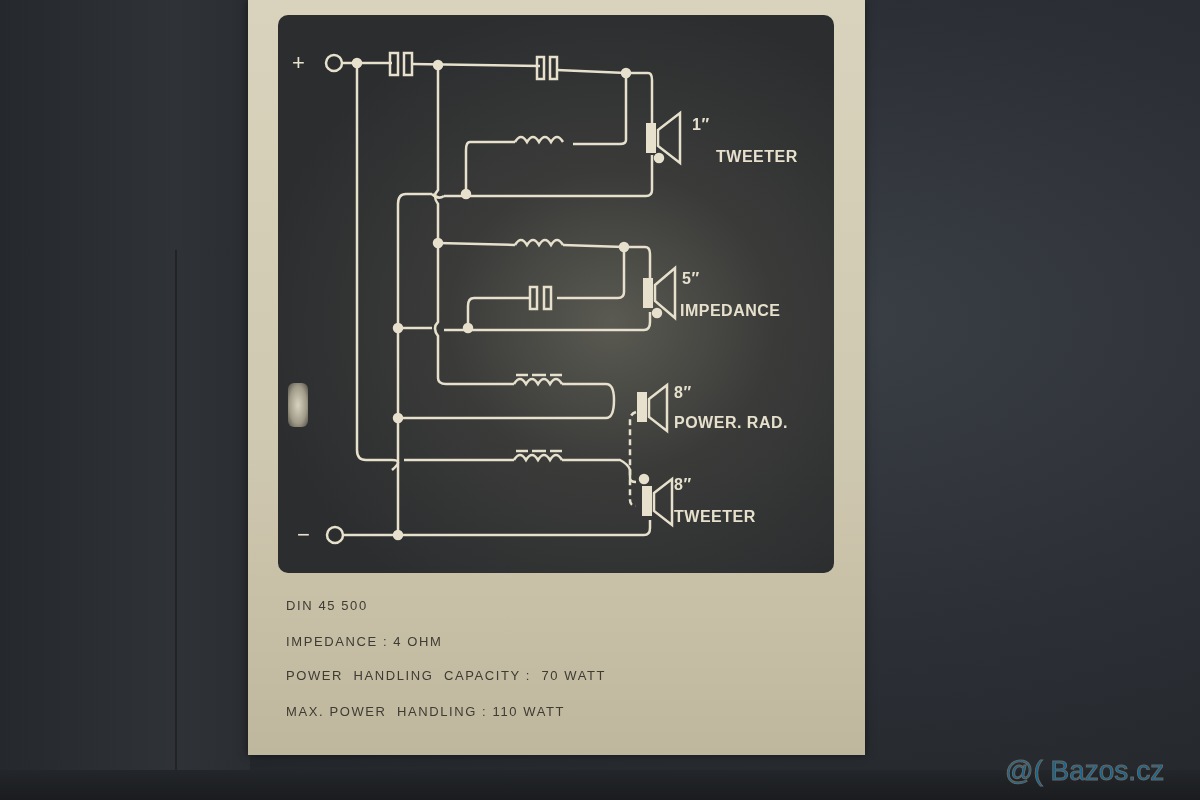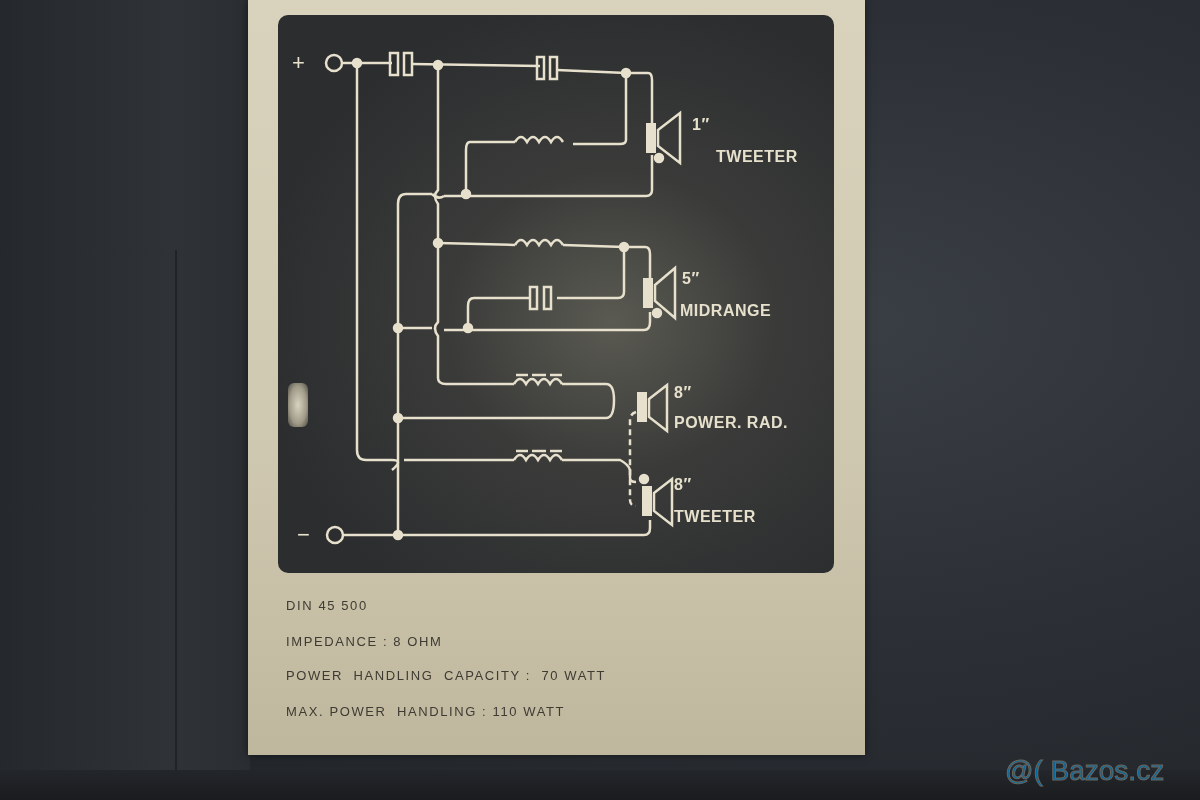--- a/index.html
+++ b/index.html
@@ -143,27 +143,27 @@
     <circle cx="644" cy="479" r="4" fill="#e6e0cc"></circle>
   </g>
 </svg>
 
 <div class="txt" style="left:292px; top:50px; font-size:22px; font-weight:normal;">+</div>
 <div class="txt" style="left:297px; top:522px; font-size:22px; font-weight:normal;">−</div>
 
 <div class="txt" style="left:692px; top:116px;">1″</div>
 <div class="txt" style="left:716px; top:148px;">TWEETER</div>
 <div class="txt" style="left:682px; top:270px;">5″</div>
-<div class="txt" style="left:680px; top:302px;">MIDRANGE</div>
+<div class="txt" style="left:680px; top:302px;">IMPEDANCE</div>
 <div class="txt" style="left:674px; top:384px;">8″</div>
 <div class="txt" style="left:674px; top:414px;">POWER. RAD.</div>
 <div class="txt" style="left:674px; top:476px;">8″</div>
 <div class="txt" style="left:674px; top:508px;">TWEETER</div>
 
 <div class="spec" style="top:598px;">DIN 45 500</div>
-<div class="spec" style="top:634px;">IMPEDANCE : 8 OHM</div>
+<div class="spec" style="top:634px;">IMPEDANCE : 4 OHM</div>
 <div class="spec" style="top:668px; white-space:pre;">POWER  HANDLING  CAPACITY :  70 WATT</div>
 <div class="spec" style="top:704px; white-space:pre;">MAX. POWER  HANDLING : 110 WATT</div>
 
 <div class="hole"></div>
 
 <div class="bottom-edge"></div>
 <div class="watermark">@( Bazos.cz</div>
 
 </body></html>

